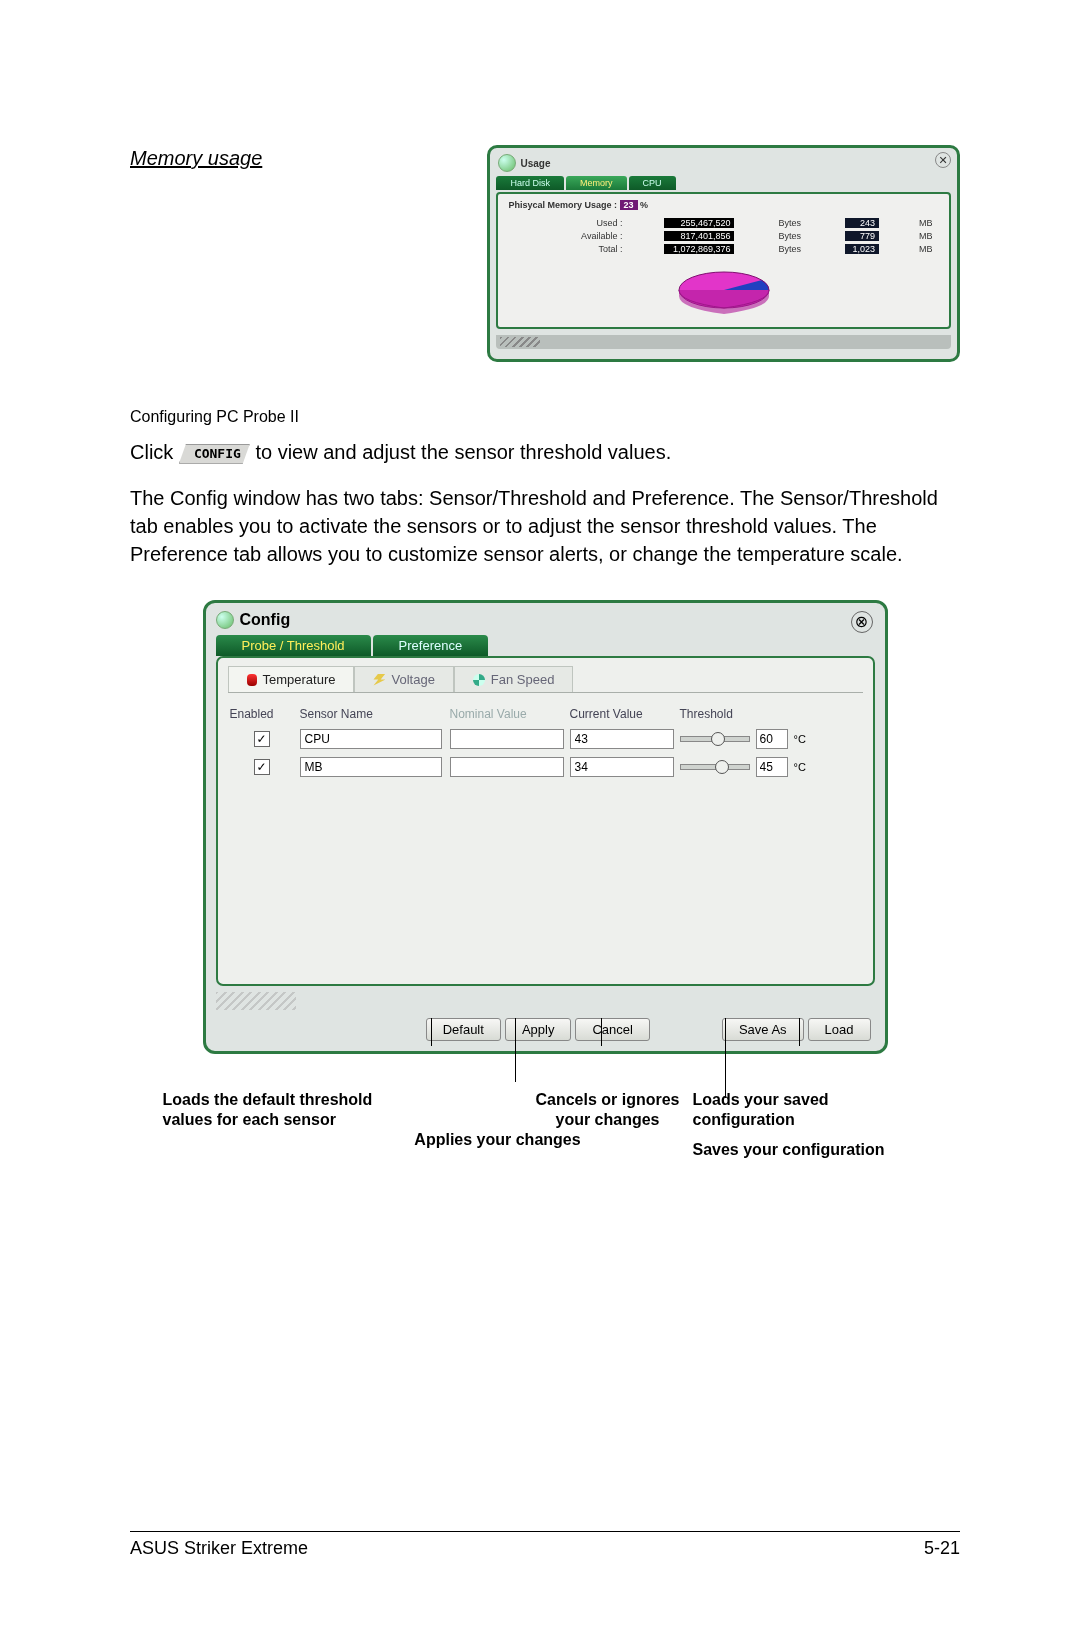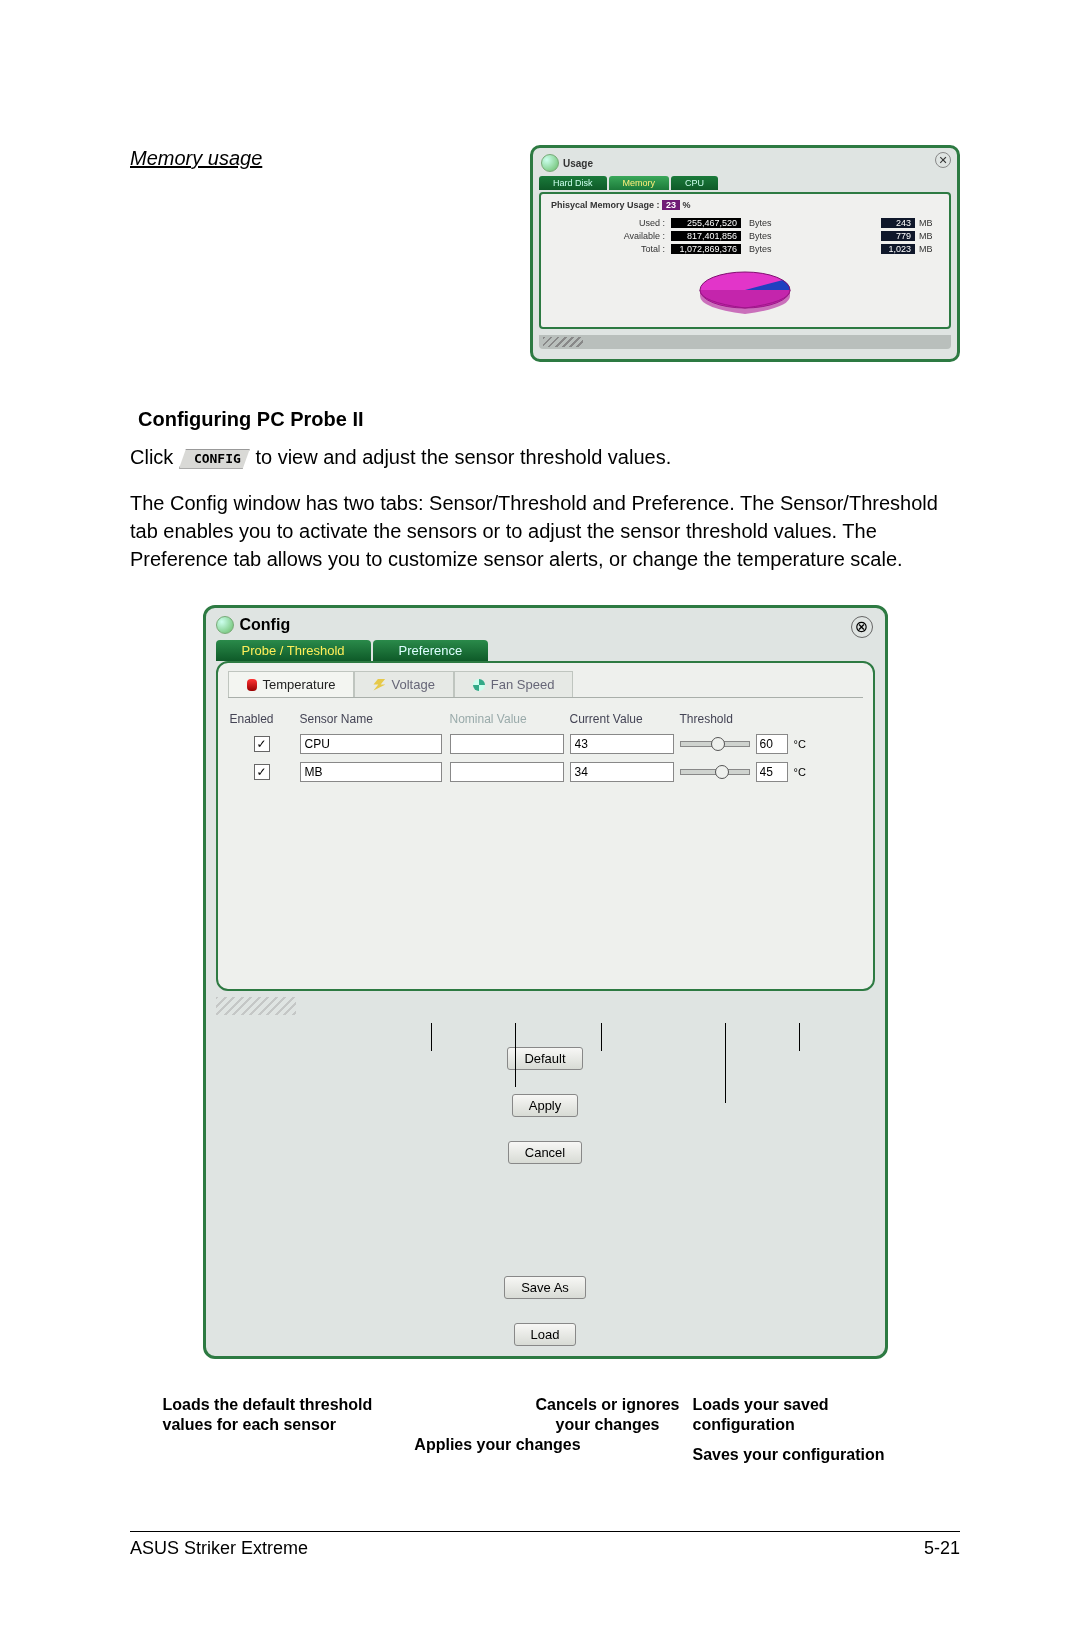--- a/index.html
+++ b/index.html
@@ -42,35 +42,35 @@
     border-radius:3px 3px 0 0;
   }
   .usage-tab.active { background: linear-gradient(#3aa85a,#1c7a3a); color:#ffef7a; }
   .usage-body {
     border:2px solid #2d7a42; border-radius:4px; background:#f0f0ee;
     padding:6px 10px 10px;
   }
   .usage-body .line1 { font-weight:bold; font-size:9px; }
   .pct-box { background:#701a75; color:#fff; padding:0 4px; display:inline-block; font-size:9px; }
   .mem-rows { margin:8px 0 4px; }
-  .mem-row { display:flex; align-items:center; font-size:9px; margin:3px 0; }
+  .mem-row { display:flex; align-items:center; font-size:9px; margin:3px 0;gap:36px; }
   .mem-row .lbl { width:120px; text-align:right; padding-right:6px; }
   .mem-row .val1 { background:#000; color:#fff; padding:0 4px; min-width:70px; text-align:right; }
   .mem-row .unit { padding:0 8px; }
   .mem-row .val2 { background:#0f172a; color:#fff; padding:0 4px; min-width:34px; text-align:right; margin-left:auto; }
   .mem-row .unit2 { padding-left:4px; width:24px; }
   .pie-wrap { text-align:center; margin-top:6px; }
   .pie-wrap svg { display:inline-block; }
   .usage-footer { height:14px; background:#b9bfbc; margin-top:6px; border-radius:0 0 4px 4px; position:relative; }
   .usage-footer::before {
     content:""; position:absolute; left:4px; top:2px; width:40px; height:10px;
     background: repeating-linear-gradient(135deg,#888 0 2px,transparent 2px 5px);
   }
   
-  h2.conf { font-size: 20px; font-weight: bold; margin: 46px 8px 12px; }
+  h2.conf { font-size: 16px; font-weight: normal; margin: 46px 0 12px; }
   .after-heading { font-size:20px; line-height:1.4; }
   .config-badge {
     display:inline-block; vertical-align:middle;
     background:#d9d9d6; border:1px solid #999;
     padding:0 8px 0 14px; font-family:monospace; font-size:13px; font-weight:bold;
     clip-path: polygon(10% 0,100% 0,90% 100%,0 100%);
   }
   .config-para { font-size:20px; line-height:1.4; margin-top:18px; }
   
   .config-shot { margin: 32px auto 0; width: 685px; position:relative; }
@@ -88,21 +88,21 @@
     border:1px solid #666; border-radius:50%; font-size:16px; line-height:20px; text-align:center;
   }
   .cw-tabs { display:flex; gap:2px; }
   .cw-tab {
     padding:3px 26px; font-size:13px; border-radius:4px 4px 0 0;
     background: linear-gradient(#2a8a4a,#0e5a28); color:#dff;
   }
   .cw-tab.active { color:#ffef5a; }
   .cw-body {
     border:2px solid #2d7a42; background:#eef0ed;
-    padding:8px 10px 14px; min-height:330px; border-radius:12px;
+    padding:8px 10px 14px; min-height:330px; border-radius:7px;
   }
   .cw-subtabs { display:flex; border-bottom:1px solid #a9afaa; margin-bottom:10px; }
   .cw-subtab {
     padding:5px 18px; font-size:13px; color:#667;
     border:1px solid #bfc5bf; border-bottom:none; background:#e6e9e5;
     display:flex; align-items:center; gap:6px;
   }
   .cw-subtab.active { background:#f3f5f1; color:#222; }
   .sub-icon { width:10px; height:12px; display:inline-block; }
   .si-temp { background:linear-gradient(#f33,#900); border-radius:4px; }
@@ -132,21 +132,21 @@
     position:absolute; top:-5px; width:14px; height:14px;
     border:1px solid #555; border-radius:50%; background:#eef0ed;
   }
   .thresh-val { width:32px; height:20px; border:1px solid #888; background:#fff; font-size:12px; padding:0 3px; }
   .deg { font-size:11px; }
   .cw-resize {
     height:18px; margin-top:6px;
     background: repeating-linear-gradient(135deg,#aaa 0 2px,transparent 2px 6px);
     opacity:.5; width:80px;
   }
-  .cw-buttons { display:flex; gap:24px; padding:8px 4px 0; align-items:center;flex-direction:column; }
+  .cw-buttons { display:flex; gap:4px; padding:8px 4px 0; align-items:center; }
   .btn {
     border:1px solid #888; background:linear-gradient(#f7f7f5,#d8dbd5);
     padding:3px 16px; font-size:13px; border-radius:3px;
   }
   .btn-gap { flex:0 0 64px; }
   
   .callouts { position:relative; height:130px; font-size:16px; font-weight:bold; }
   .callouts div { position:absolute; text-align:center; line-height:1.25; }
   .co-line { position:absolute; background:#000; width:1px; }
   

